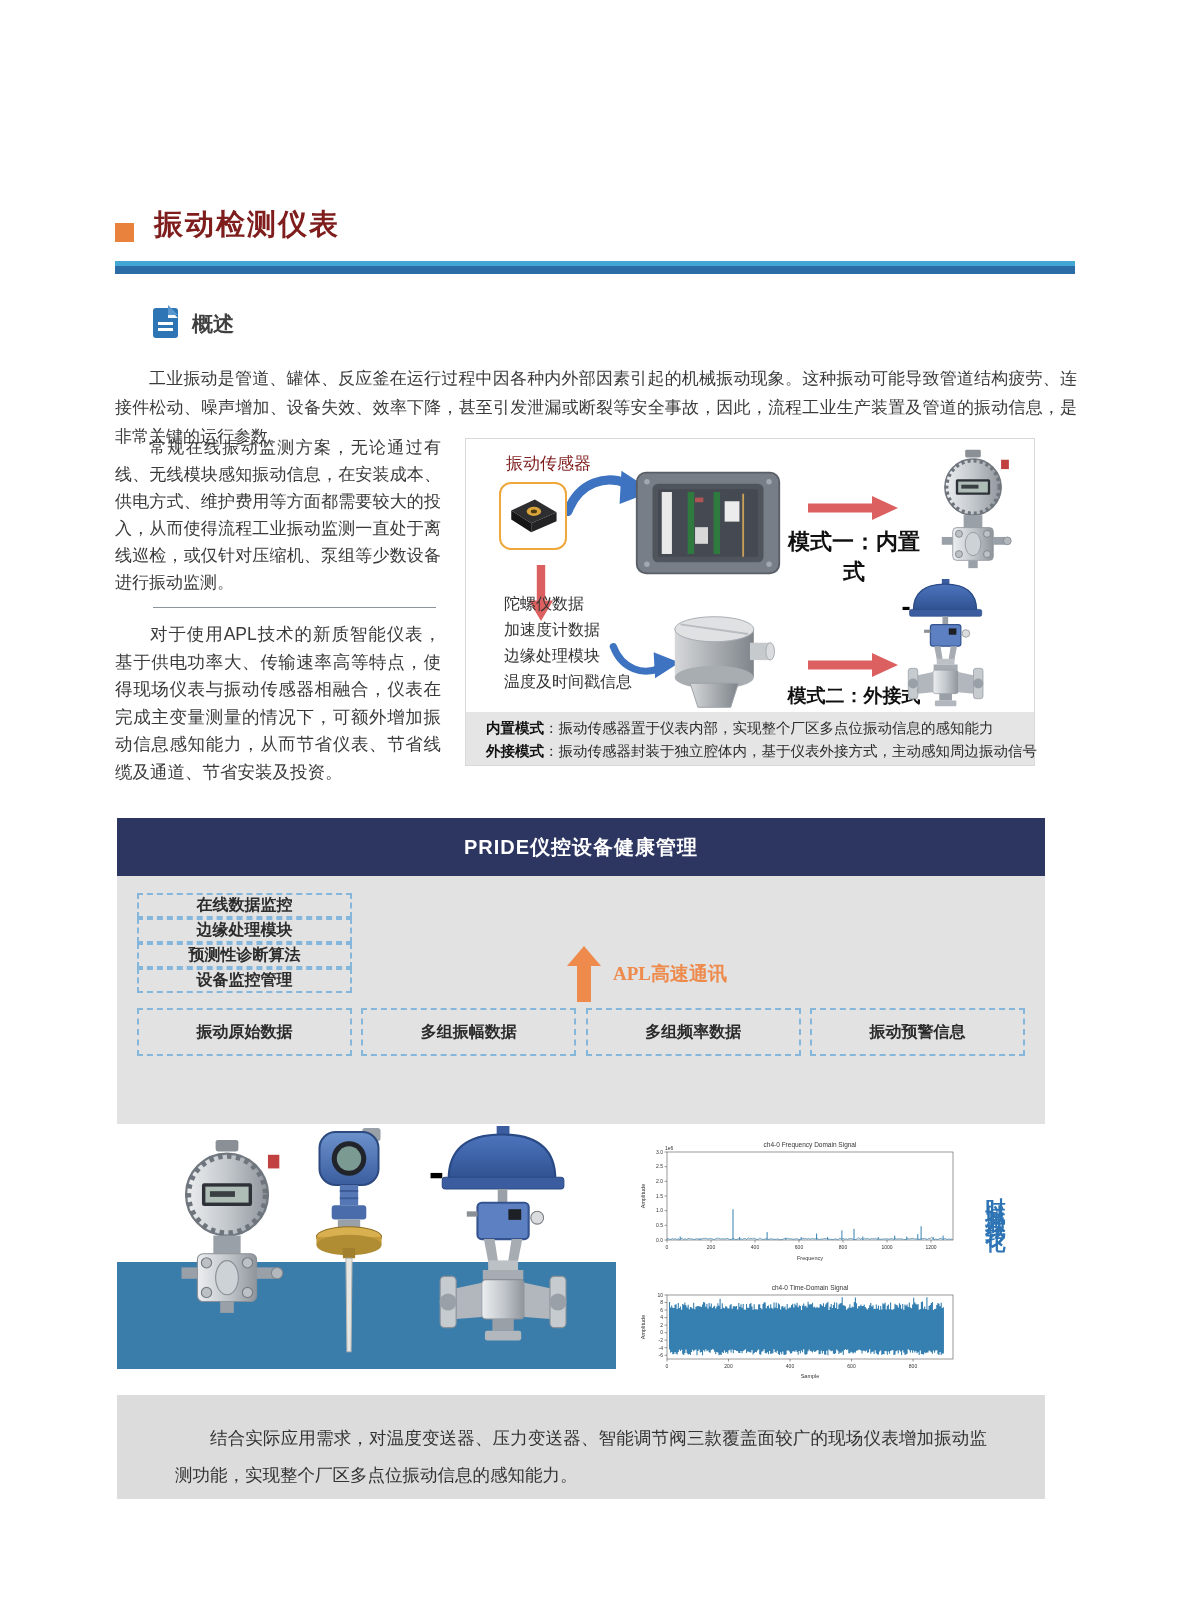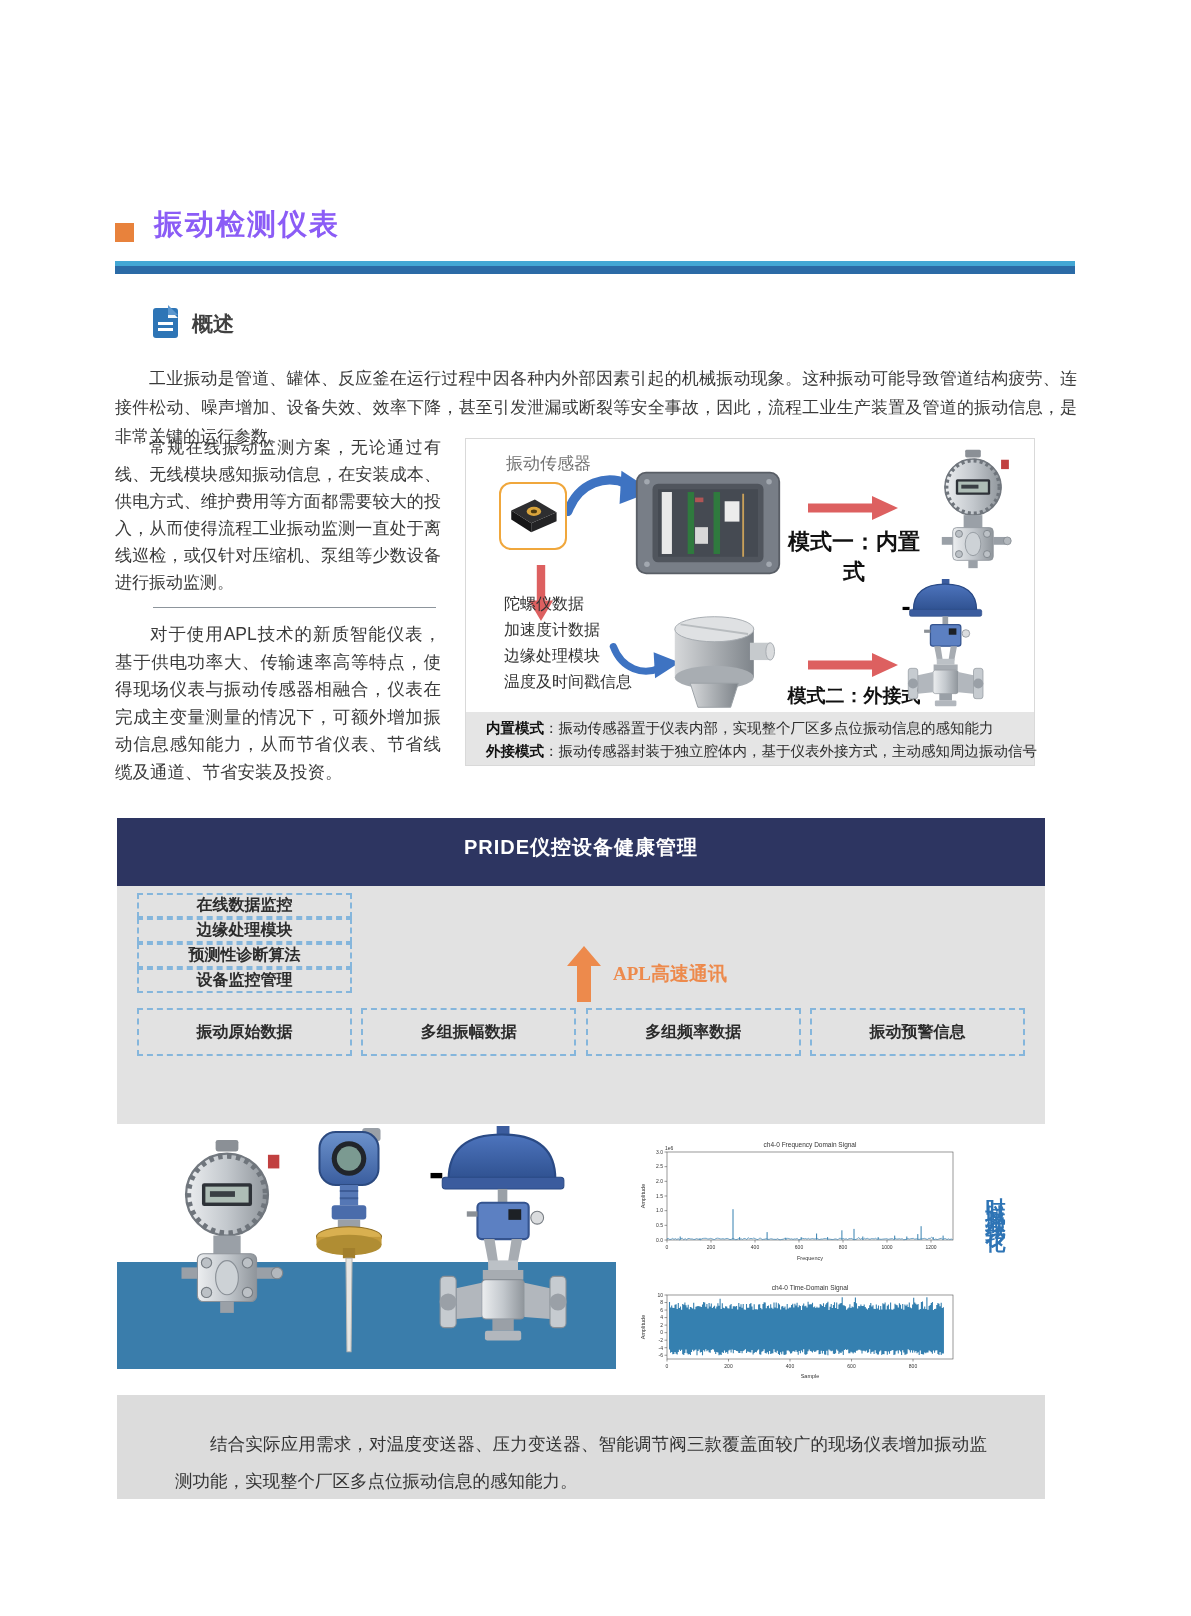--- a/index.html
+++ b/index.html
@@ -4,61 +4,61 @@
 <style>
   html,body{margin:0;padding:0;background:#fff;}
   .page{
     position:relative;width:1191px;height:1616px;background:#fff;overflow:hidden;
     font-family:"Liberation Sans",sans-serif;color:#383838;
   }
   .abs{position:absolute;}
 
   
   .title-square{left:115px;top:223px;width:19px;height:19px;background:#E8823C;}
-  .page-title{left:154px;top:205px;font-size:29px;font-weight:bold;color:#8b5cf6;letter-spacing:2px;}
+  .page-title{left:154px;top:205px;font-size:29px;font-weight:bold;color:#7f1d1d;letter-spacing:2px;}
   .rule{left:115px;top:261px;width:960px;}
   .rule-light{height:5px;background:#43A7D4;}
   .rule-dark{height:8px;background:#2B6BA6;}
 
   
   .ov-icon{left:153px;top:305px;width:27px;height:33px;}
   .ov-title{left:192px;top:310px;font-size:21px;font-weight:bold;color:#404040;}
 
   
   .para{font-size:17px;line-height:28px;text-align:justify;text-indent:2em;color:#3a3a3a;}
   .para1{left:115px;top:364px;width:962px;line-height:29px;}
   .para2{left:115px;top:434px;width:326px;line-height:27px;}
   .divider{left:153px;top:607px;width:283px;height:1px;background:#8d959c;}
   .para3{left:115px;top:621px;width:326px;line-height:27.5px;font-size:17.5px;}
 
   
   .diagram-panel{left:465px;top:438px;width:570px;height:328px;background:#fff;border:1px solid #D9D9D9;box-sizing:border-box;}
   .dp{position:absolute;}
-  .dp-sensor-label{left:40px;top:13px;font-size:17px;color:#737373;}
+  .dp-sensor-label{left:40px;top:13px;font-size:17px;color:#7f1d1d;}
   .dp-swoosh1{left:95px;top:30px;width:95px;height:48px;}
   .dp-chipbox{left:33px;top:43px;width:68px;height:68px;border:2.5px solid #F0A73C;border-radius:12px;background:#fff;box-sizing:border-box;}
   .dp-chip{left:3px;top:6px;width:58px;height:50px;}
   .dp-housing{left:168px;top:28px;width:148px;height:112px;}
   .dp-arrow-right1{left:342px;top:57px;width:90px;height:24px;}
   .dp-mode1{left:318px;top:88px;width:140px;font-size:22px;font-weight:bold;color:#111;text-align:center;}
   .dp-ptx{left:468px;top:4px;width:78px;height:138px;}
   .dp-arrow-down{left:62px;top:126px;width:26px;height:56px;}
   .dp-datalist{left:38px;top:152px;font-size:16px;line-height:26px;color:#333;}
   .dp-swoosh2{left:143px;top:203px;width:72px;height:38px;}
   .dp-cyl{left:203px;top:172px;width:106px;height:102px;}
   .dp-arrow-right2{left:342px;top:214px;width:90px;height:24px;}
   .dp-mode2{left:318px;top:244px;width:140px;font-size:19px;font-weight:bold;color:#111;text-align:center;}
   .dp-valve{left:420px;top:140px;width:118px;height:133px;}
   .dp-strip{left:0;bottom:0;width:100%;height:53px;background:#E5E5E5;box-sizing:border-box;padding:5px 0 0 20px;}
   .strip-line{font-size:14.5px;line-height:23px;color:#2d2d2d;white-space:nowrap;}
   .strip-line .b{font-weight:bold;color:#111;}
 
   
   .pride-panel{left:117px;top:818px;width:928px;height:306px;background:#E2E2E2;}
-  .pride-header{position:absolute;left:0;top:0;width:100%;height:68px;background:#2D3561;color:#fff;
+  .pride-header{position:absolute;left:0;top:0;width:100%;height:58px;background:#2D3561;color:#fff;
     font-size:20px;font-weight:bold;text-align:center;line-height:58px;letter-spacing:1px;}
   .pride-row{position:absolute;left:20px;width:888px;height:48px;display:flex;justify-content:space-between;}
   .pride-row1{top:75px;flex-direction:column;} .pride-row2{top:190px;}
   .pride-box{width:215px;height:48px;border:2px dashed #85B6DC;box-sizing:border-box;
     display:flex;align-items:center;justify-content:center;font-size:16px;font-weight:bold;color:#2b2b2b;}
   .pride-arrow{left:450px;top:128px;width:34px;height:56px;}
   .pride-arrow-label{left:496px;top:143px;font-size:19px;font-weight:bold;color:#ED8A4C;font-family:Liberation Serif, serif;}
 
   
   .teal-band{left:117px;top:1262px;width:499px;height:107px;background:#3A7DAB;}
@@ -69,21 +69,21 @@
   
   .chart1{left:633px;top:1136px;width:330px;height:126px;}
   .chart2{left:633px;top:1282px;width:330px;height:98px;}
   .vertical-label{left:980px;top:1182px;width:30px;height:160px;
     writing-mode:vertical-rl;text-orientation:upright;letter-spacing:7px;
     font-size:20px;font-weight:bold;color:#2E74B5;}
 
   
   .bottom-panel{left:117px;top:1395px;width:928px;height:104px;background:#DCDCDC;box-sizing:border-box;
     padding:25px 58px 0 58px;}
-  .bottom-note{font-size:17.5px;line-height:37px;text-indent:2em;text-align:justify;color:#333;margin-top:6px;}
+  .bottom-note{font-size:17.5px;line-height:37px;text-indent:2em;text-align:justify;color:#333;}
 </style>
 </head>
 <body>
 
 <svg width="0" height="0" style="position:absolute" aria-hidden="true">
   <defs>
     <linearGradient id="gradMetal" x1="0" y1="0" x2="1" y2="0">
       <stop offset="0" stop-color="#eceef0"></stop>
         <stop offset="0.5" stop-color="#c3c8cd"></stop>
         <stop offset="1" stop-color="#8f959b"></stop>

